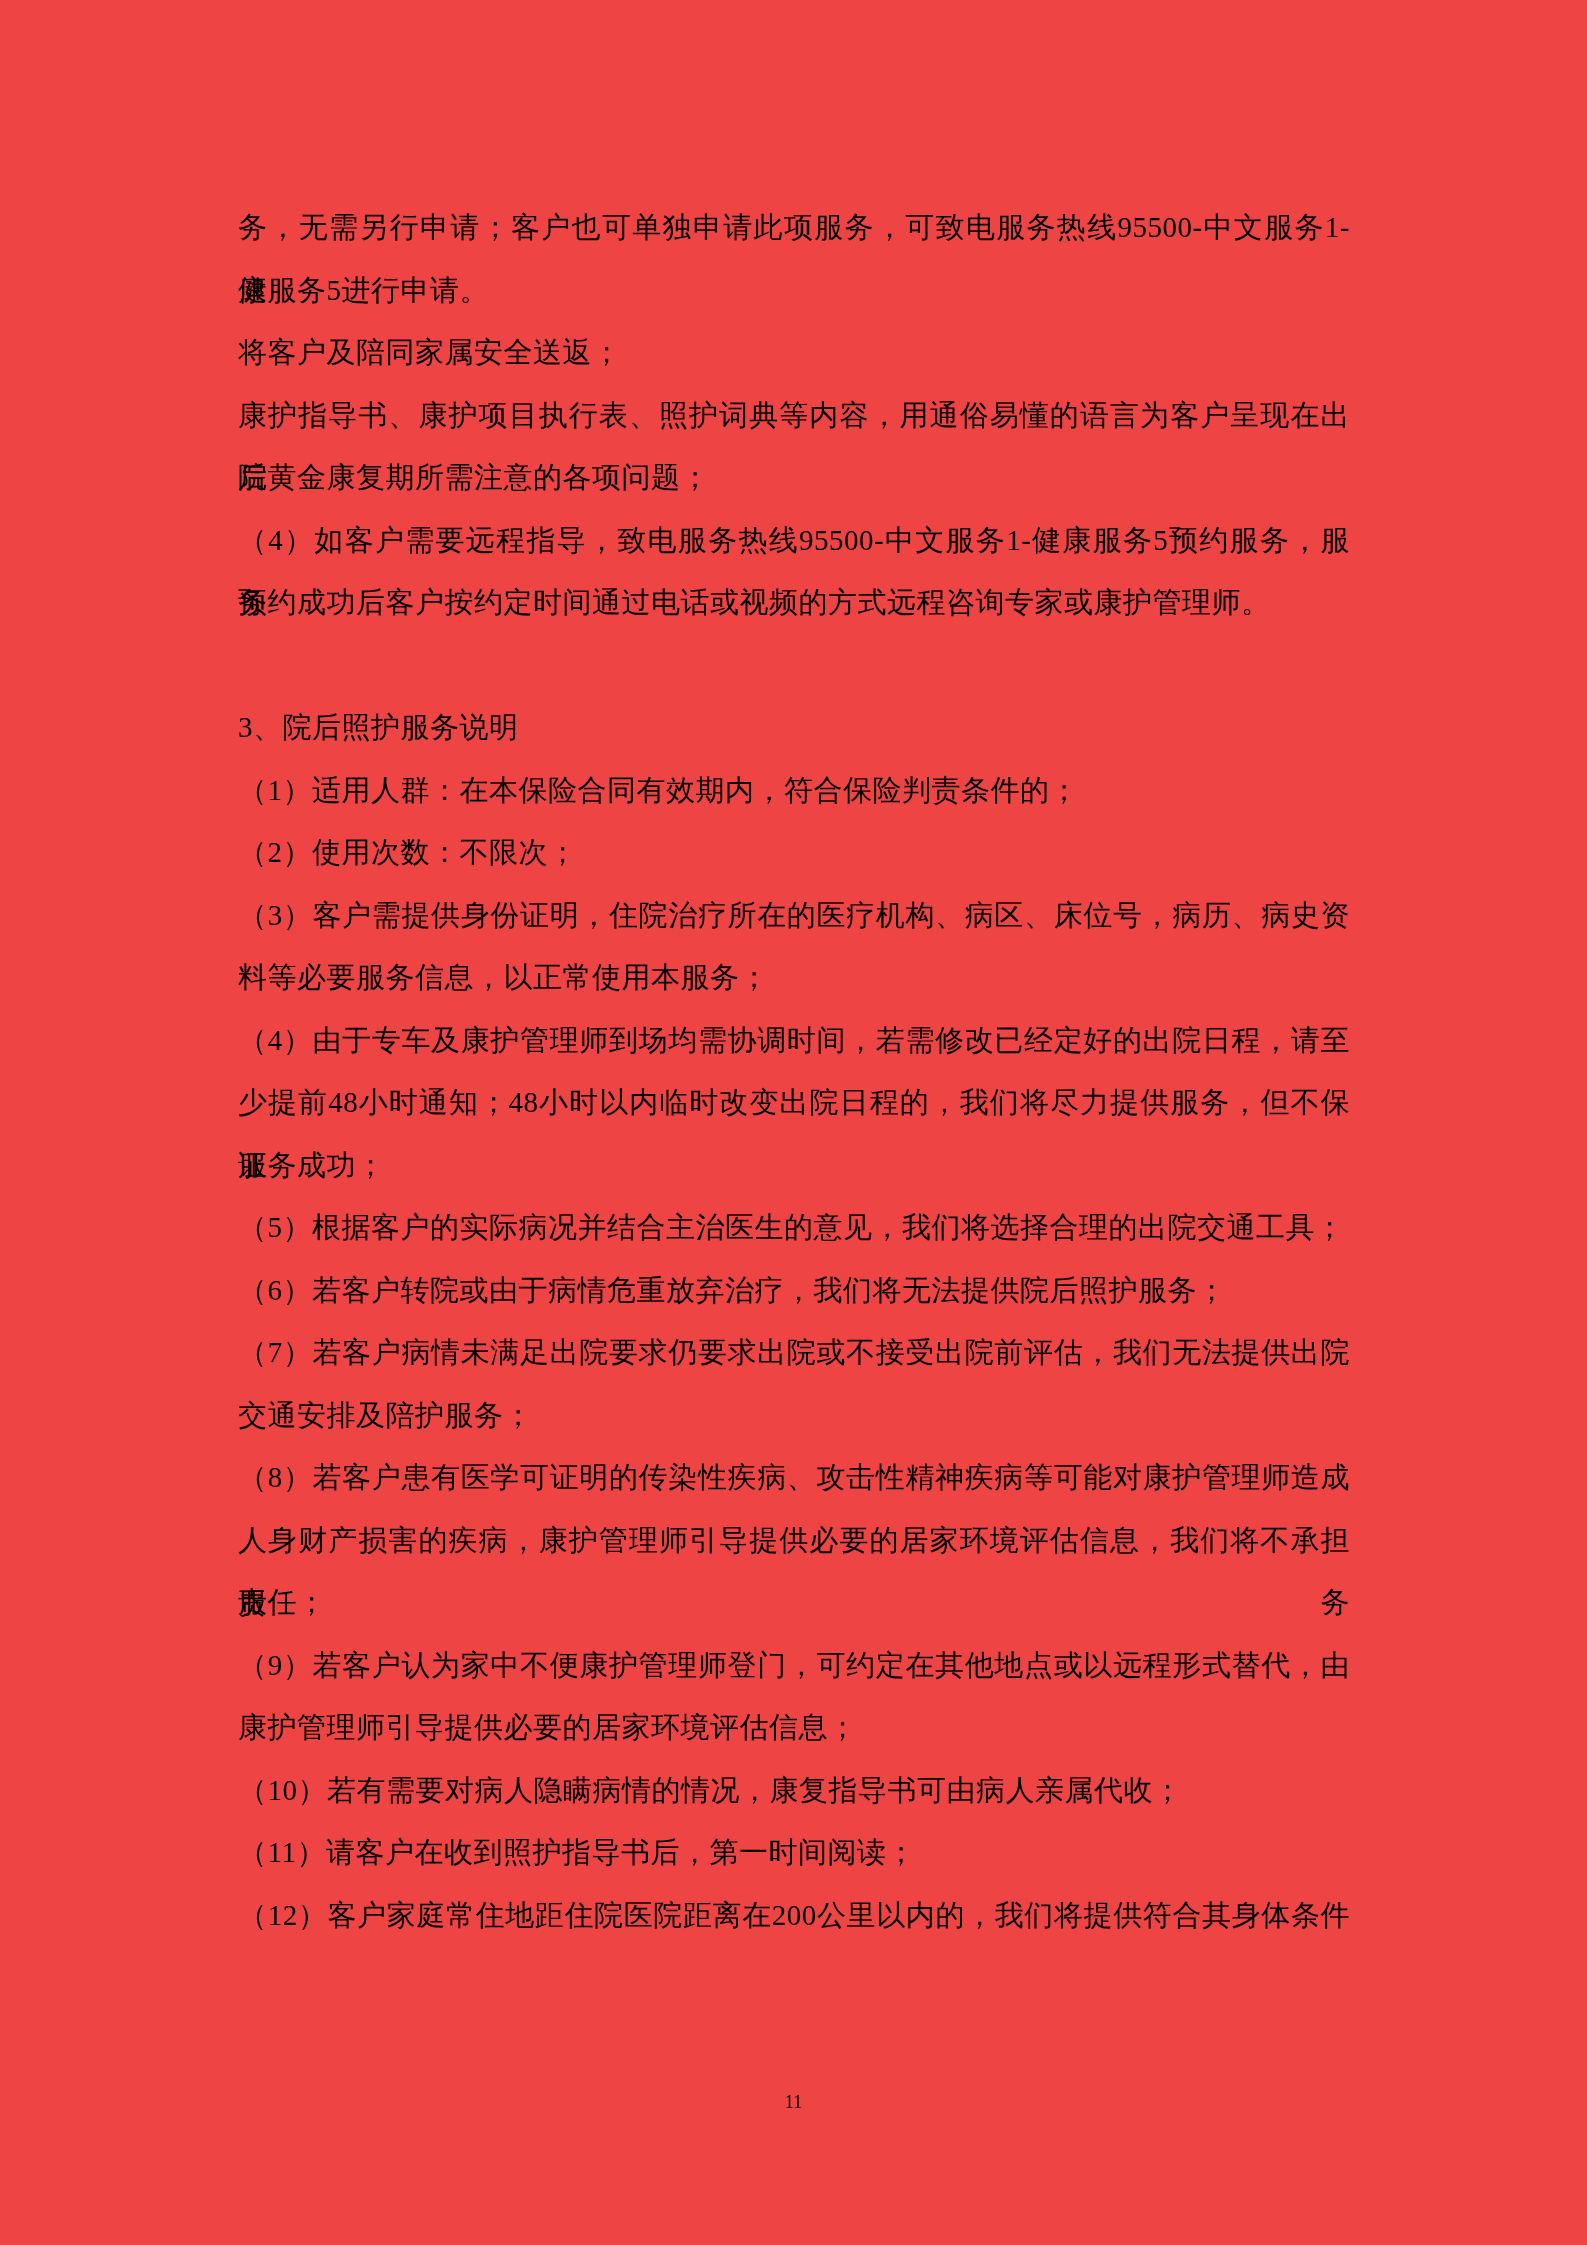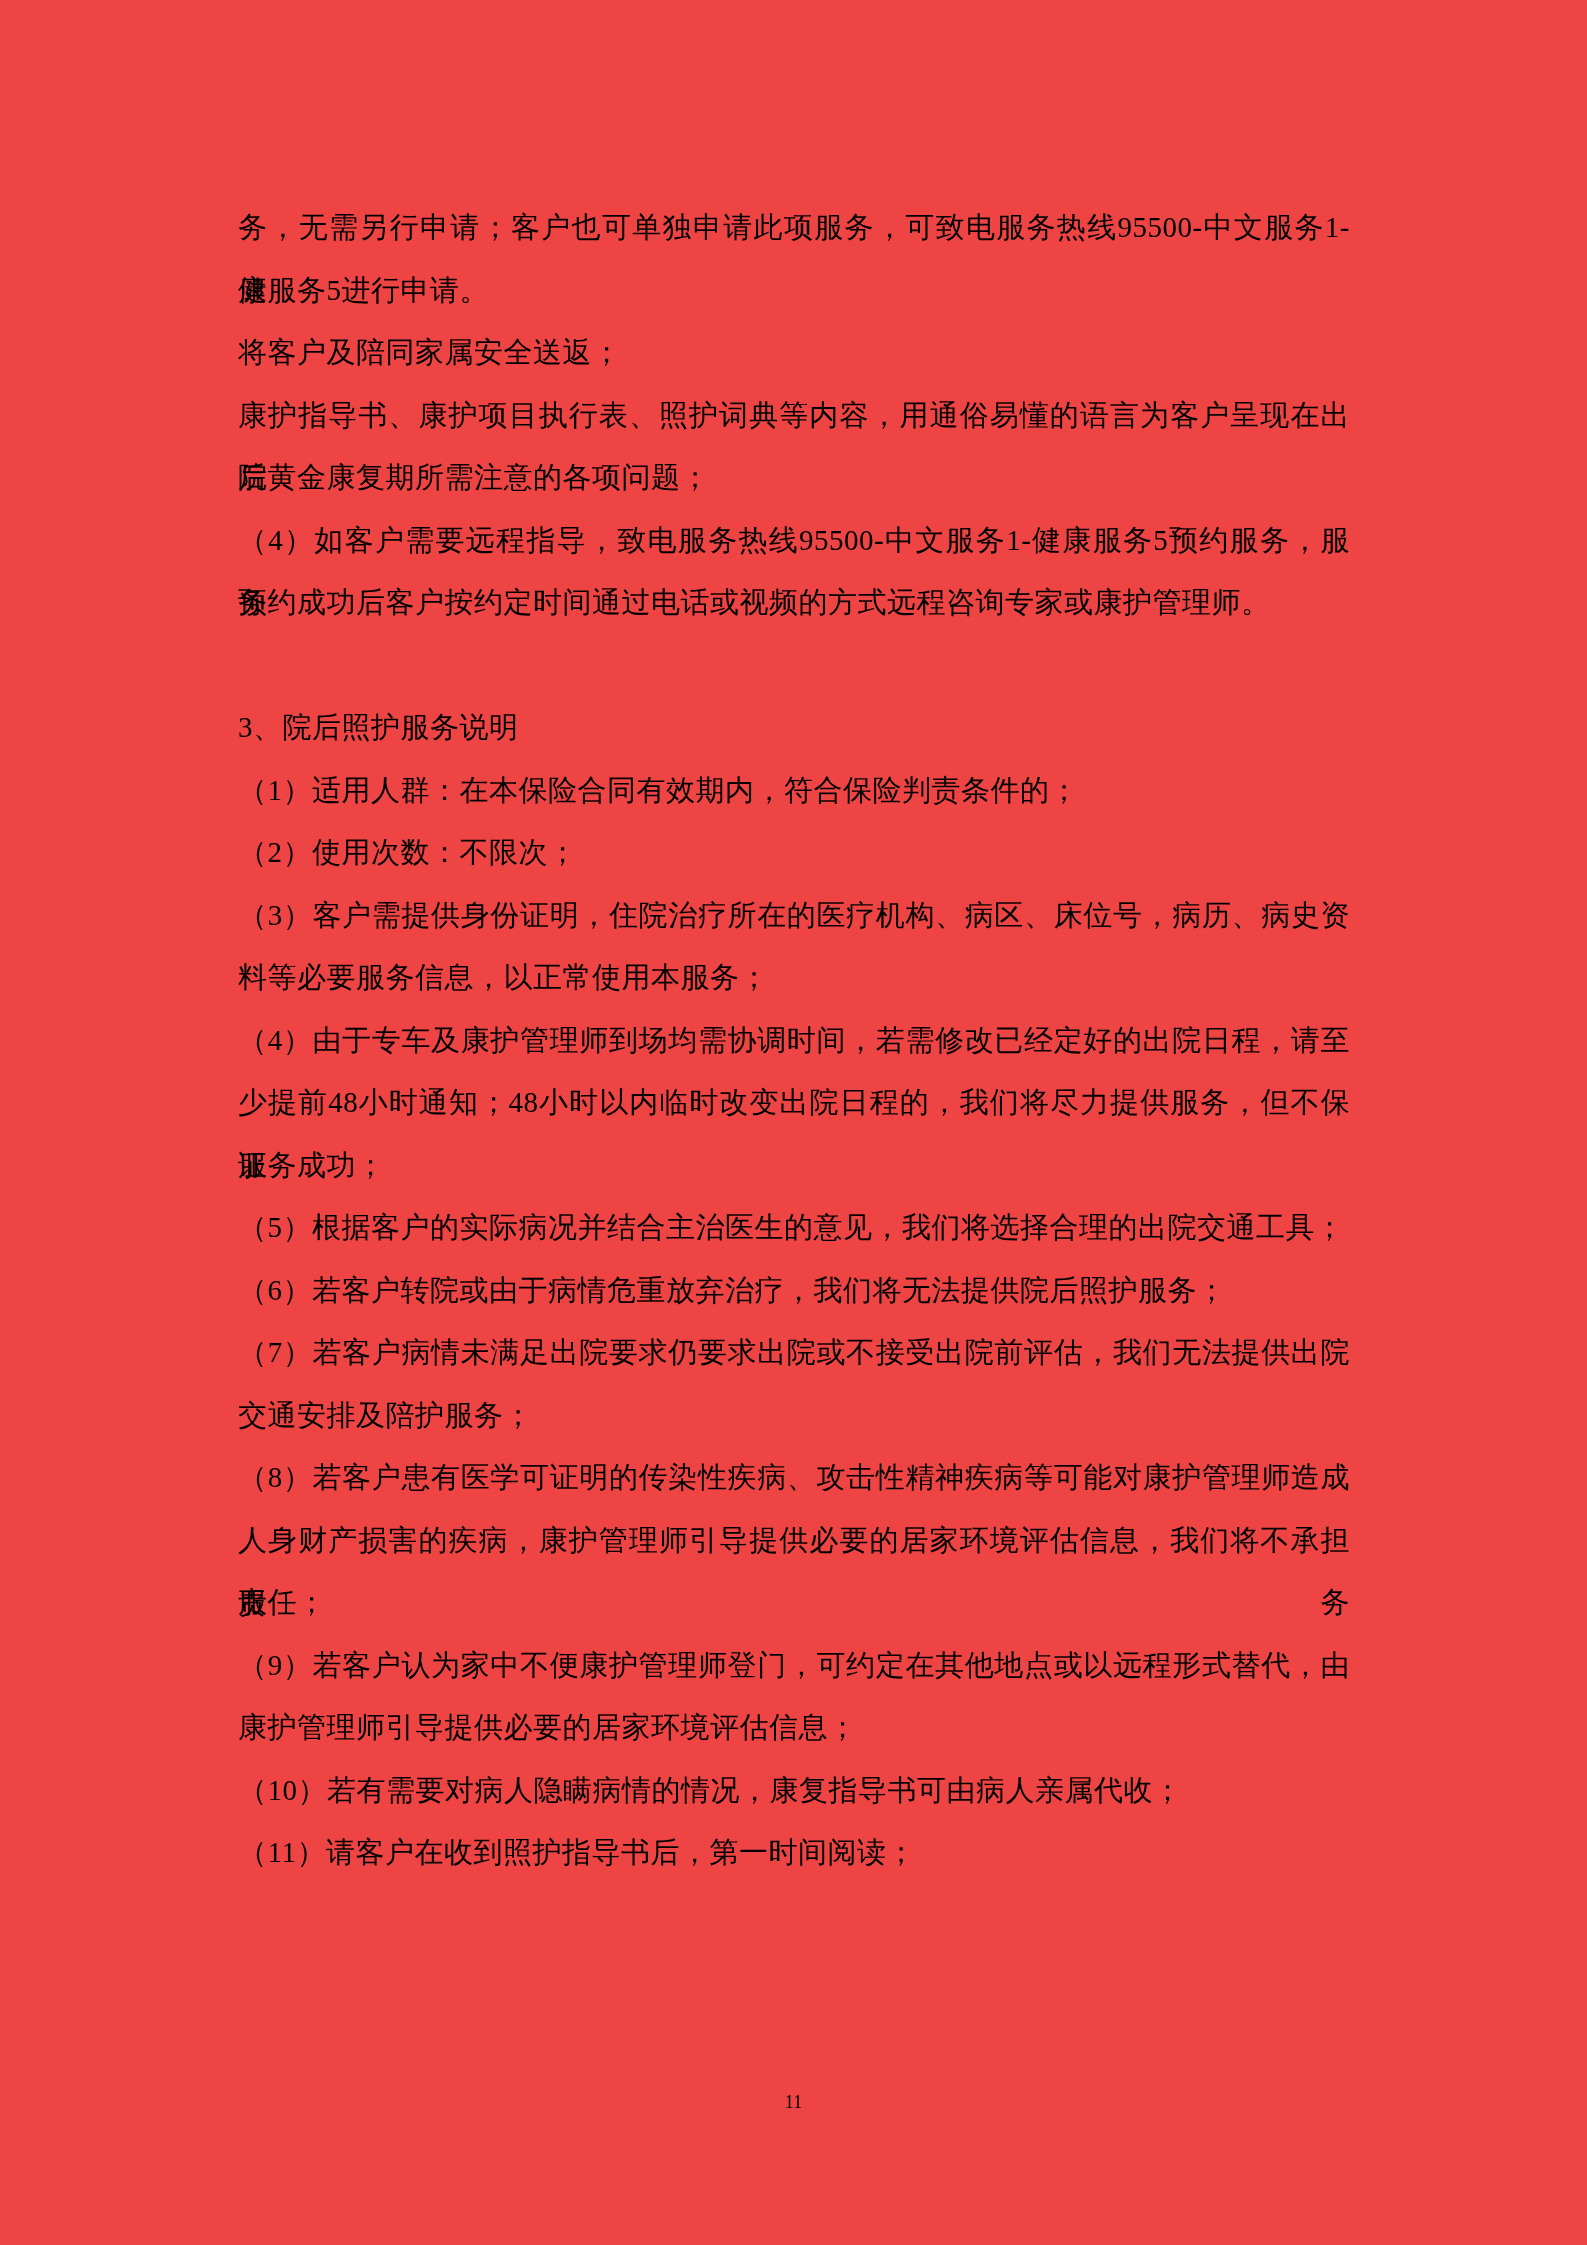--- a/index.html
+++ b/index.html
@@ -75,15 +75,16 @@
       <div class="ln body">（6）若客户转院或由于病情危重放弃治疗，我们将无法提供院后照护服务；</div>
       <div class="ln body fill">（7）若客户病情未满足出院要求仍要求出院或不接受出院前评估，我们无法提供出院</div>
       <div class="ln body">交通安排及陪护服务；</div>
       <div class="ln body fill">（8）若客户患有医学可证明的传染性疾病、攻击性精神疾病等可能对康护管理师造成</div>
       <div class="ln body fill">人身财产损害的疾病，康护管理师引导提供必要的居家环境评估信息，我们将不承担服务</div>
       <div class="ln body">责任；</div>
       <div class="ln body fill">（9）若客户认为家中不便康护管理师登门，可约定在其他地点或以远程形式替代，由</div>
       <div class="ln body">康护管理师引导提供必要的居家环境评估信息；</div>
       <div class="ln body">（10）若有需要对病人隐瞒病情的情况，康复指导书可由病人亲属代收；</div>
       <div class="ln body">（11）请客户在收到照护指导书后，第一时间阅读；</div>
+      <div class="ln body fill">（12）客户家庭常住地距住院医院距离在200公里以内的，我们将提供符合其身体条件</div>
     </div>
   <div class="pagenum">11</div>
 </div>
 
 </body></html>

